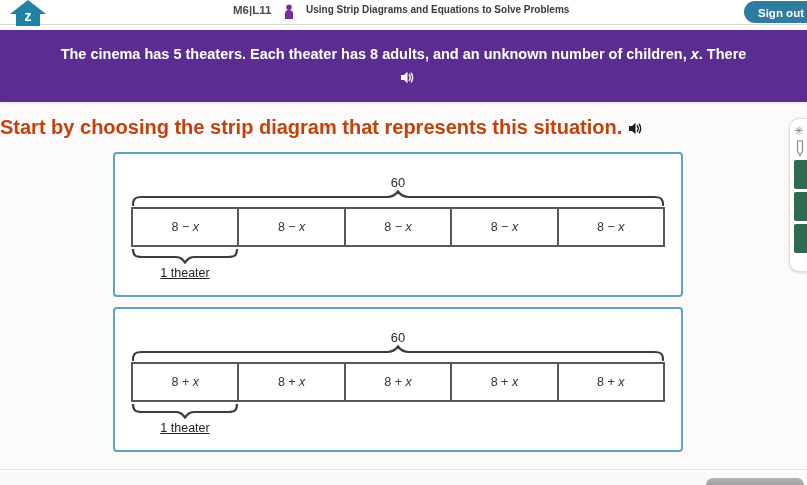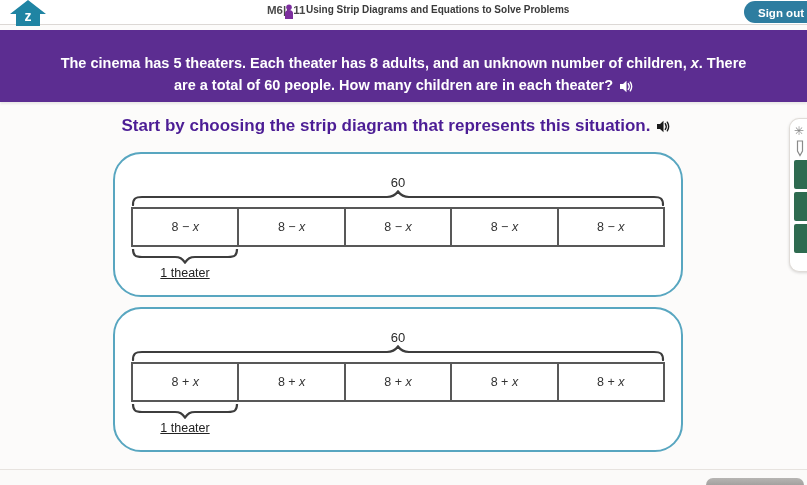--- a/index.html
+++ b/index.html
@@ -4,39 +4,39 @@
 <style>
   html,body{margin:0;padding:0;}
   body{
     width:807px;height:485px;position:relative;overflow:hidden;
     background:#fcfbfa;font-family:"Liberation Sans",sans-serif;
     -webkit-font-smoothing:antialiased;
   }
   
   .top-bar{position:absolute;top:0;left:0;width:807px;height:24px;background:#ffffff;border-bottom:1px solid #dcd8d5;z-index:6;}
   .logo{position:absolute;left:9px;top:0;width:38px;height:27px;z-index:7;cursor:pointer;}
-  .lesson-code{position:absolute;left:233px;top:4px;font-size:11.5px;font-weight:bold;color:#4a4a4a;z-index:7;margin-left:34px;}
+  .lesson-code{position:absolute;left:233px;top:4px;font-size:11.5px;font-weight:bold;color:#4a4a4a;z-index:7;}
   .person-icon{position:absolute;left:284px;top:4px;z-index:7;}
   .top-title{position:absolute;left:306px;top:4px;font-size:10px;font-weight:bold;color:#3a3a3a;z-index:7;white-space:nowrap;}
   .signout-btn{position:absolute;left:744px;top:1px;width:92px;height:22px;background:#2E7DA0;border:none;
     border-radius:12px;color:#fff;font-weight:bold;font-size:11.5px;text-align:left;padding-left:14px;
     line-height:22px;z-index:7;cursor:pointer;font-family:"Liberation Sans",sans-serif;}
   
   .banner{position:absolute;top:30px;left:0;width:807px;height:72px;background:#5C2D91;color:#ffffff;
-    text-align:center;font-weight:bold;font-size:14.5px;line-height:22px;padding-top:22px;box-sizing:border-box;
+    text-align:center;font-weight:bold;font-size:14.5px;line-height:22px;padding-top:13px;box-sizing:border-box;
     box-shadow:0 2px 2px rgba(0,0,0,0.08);}
   .banner .line{display:block;white-space:nowrap;}
   .var{font-style:italic;}
   .audio{display:inline-block;vertical-align:middle;margin-left:6px;cursor:pointer;line-height:0;}
   
-  .prompt{position:absolute;top:116px;left:0;width:792px;text-align:center;font-size:17px;font-weight:bold;
-    color:#4c1d95;white-space:nowrap;z-index:2;}
+  .prompt{position:absolute;top:116px;left:0;width:792px;font-size:20px;font-weight:bold;
+    color:#c2410c;white-space:nowrap;z-index:2;}
   
   .card{position:absolute;left:113px;width:570px;height:145px;background:#ffffff;border:2px solid #58A6C0;
-    border-radius:28px;box-sizing:border-box;cursor:pointer;z-index:2;}
+    border-radius:4px;box-sizing:border-box;cursor:pointer;z-index:2;}
   .card-1{top:152px;}
   .card-2{top:307px;}
   .total{position:absolute;top:21px;left:0;width:100%;text-align:center;font-size:13px;color:#2a2a2a;}
   .brace-top{position:absolute;top:36px;left:16px;line-height:0;}
   .strip{position:absolute;top:53px;left:16px;width:534px;height:40px;display:flex;border:2px solid #585858;
     box-sizing:border-box;background:#fff;}
   .cell{flex:1;display:flex;align-items:center;justify-content:center;font-size:12.5px;color:#333333;
     border-left:2px solid #585858;white-space:pre;}
   .cell:first-child{border-left:none;}
   .brace-bottom{position:absolute;top:95px;left:16px;line-height:0;}
@@ -74,21 +74,21 @@
     <path d="M1,15 L1,9.5 Q1,6 5,6 Q9,6 9,9.5 L9,15 Z" fill="#7C2E9E"></path>
   </svg>
 </div>
 
 <div class="top-title">Using Strip Diagrams and Equations to Solve Problems</div>
 
 <button class="signout-btn">Sign out</button>
 
 <div class="banner">
   <span class="line"><span>The cinema has 5 theaters. Each theater has 8 adults, and an unknown number of children, </span><span class="var">x</span><span>. There</span></span>
-  <span class="line"><span>are a total of 60 people. How many children are in each theater?</span><span class="audio" style="color:#ffffff"><svg width="14" height="13" viewBox="0 0 14 13">
+  <span class="line"><span class="audio" style="color:#ffffff"><svg width="14" height="13" viewBox="0 0 14 13">
           <polygon points="1,4 4,4 7.5,0.8 7.5,12.2 4,9 1,9" fill="currentColor"></polygon>
           <path d="M9.3,3.6 Q11.2,6.5 9.3,9.4" stroke="currentColor" stroke-width="1.4" fill="none" stroke-linecap="round"></path>
           <path d="M11.3,2.2 Q14,6.5 11.3,10.8" stroke="currentColor" stroke-width="1.4" fill="none" stroke-linecap="round"></path>
         </svg></span></span>
 </div>
 
 <div class="prompt">
   <span>Start by choosing the strip diagram that represents this situation.</span><span class="audio" style="color:#1c1c1c"><svg width="14" height="13" viewBox="0 0 14 13">
         <polygon points="1,4 4,4 7.5,0.8 7.5,12.2 4,9 1,9" fill="currentColor"></polygon>
         <path d="M9.3,3.6 Q11.2,6.5 9.3,9.4" stroke="currentColor" stroke-width="1.4" fill="none" stroke-linecap="round"></path>

